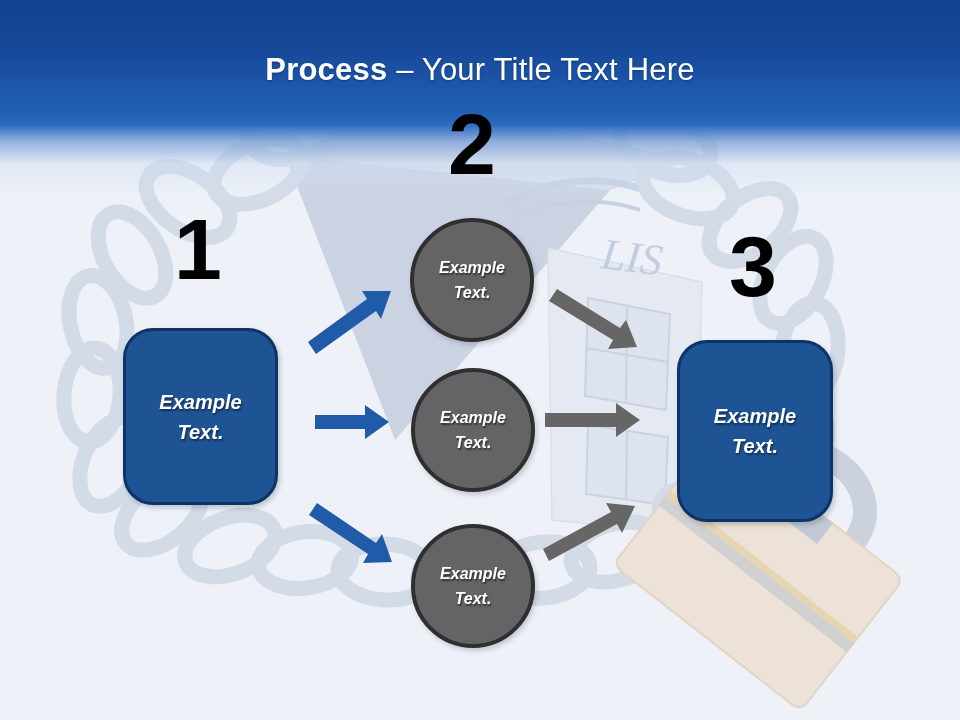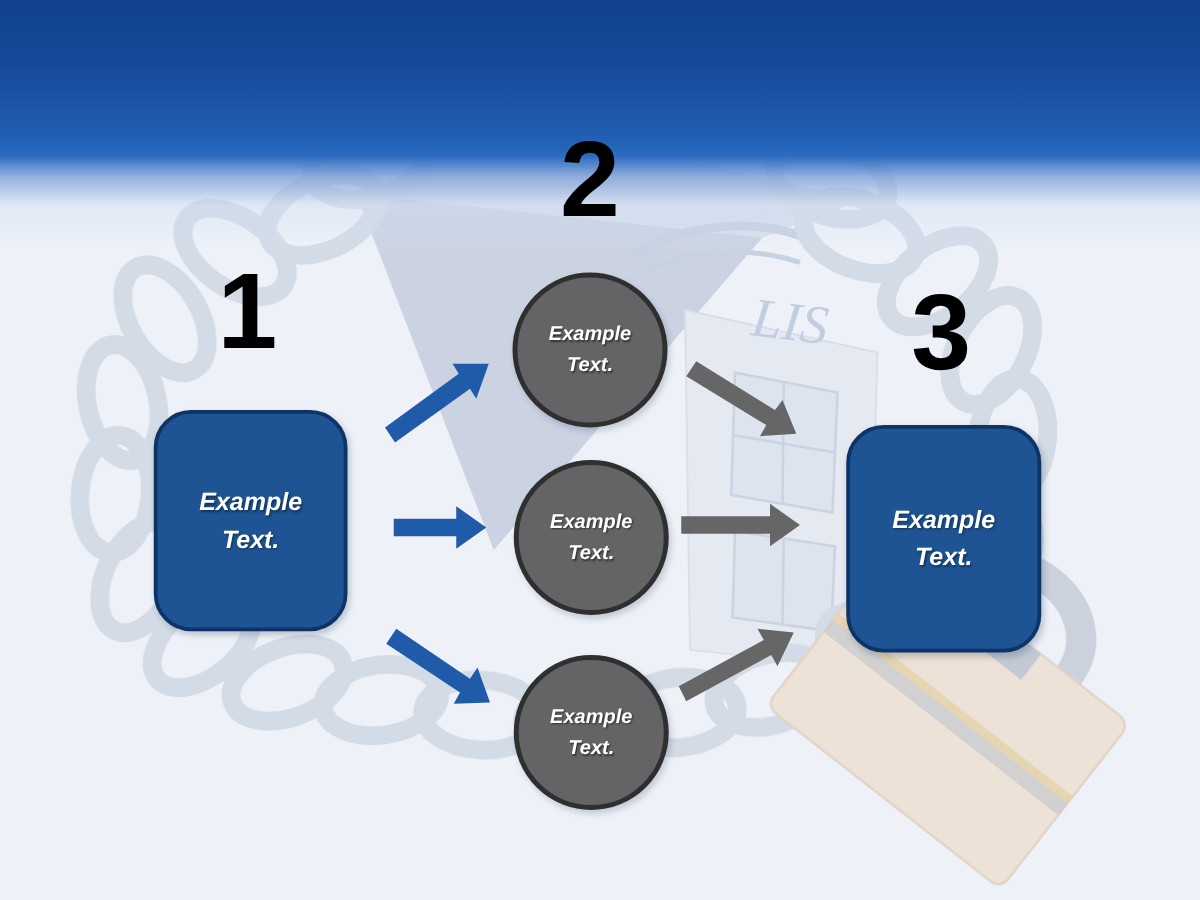--- a/index.html
+++ b/index.html
@@ -102,20 +102,24 @@
         <rect x="-118" y="-80" width="238" height="168" rx="10" fill="#ECD2B6" stroke="#D6B694" stroke-width="2"></rect>
         <rect x="-118" y="-6" width="238" height="7" fill="#DFB96A"></rect>
         <rect x="-118" y="1" width="238" height="12" fill="#8B94A6" opacity="0.55"></rect>
         <rect x="-30" y="-80" width="60" height="26" fill="#97A0B2"></rect>
       </g>
     </g>
   </svg>
 
   <div class="header-band"></div>
 
+  <h1 class="slide-title">
+    <span class="bold">Process</span>
+    <span>– Your Title Text Here</span>
+  </h1>
 
   <div class="num num1">1</div>
   <div class="num num2">2</div>
   <div class="num num3">3</div>
 
   <div class="box box-left">
     <span>Example
 Text.</span>
   </div>
 

